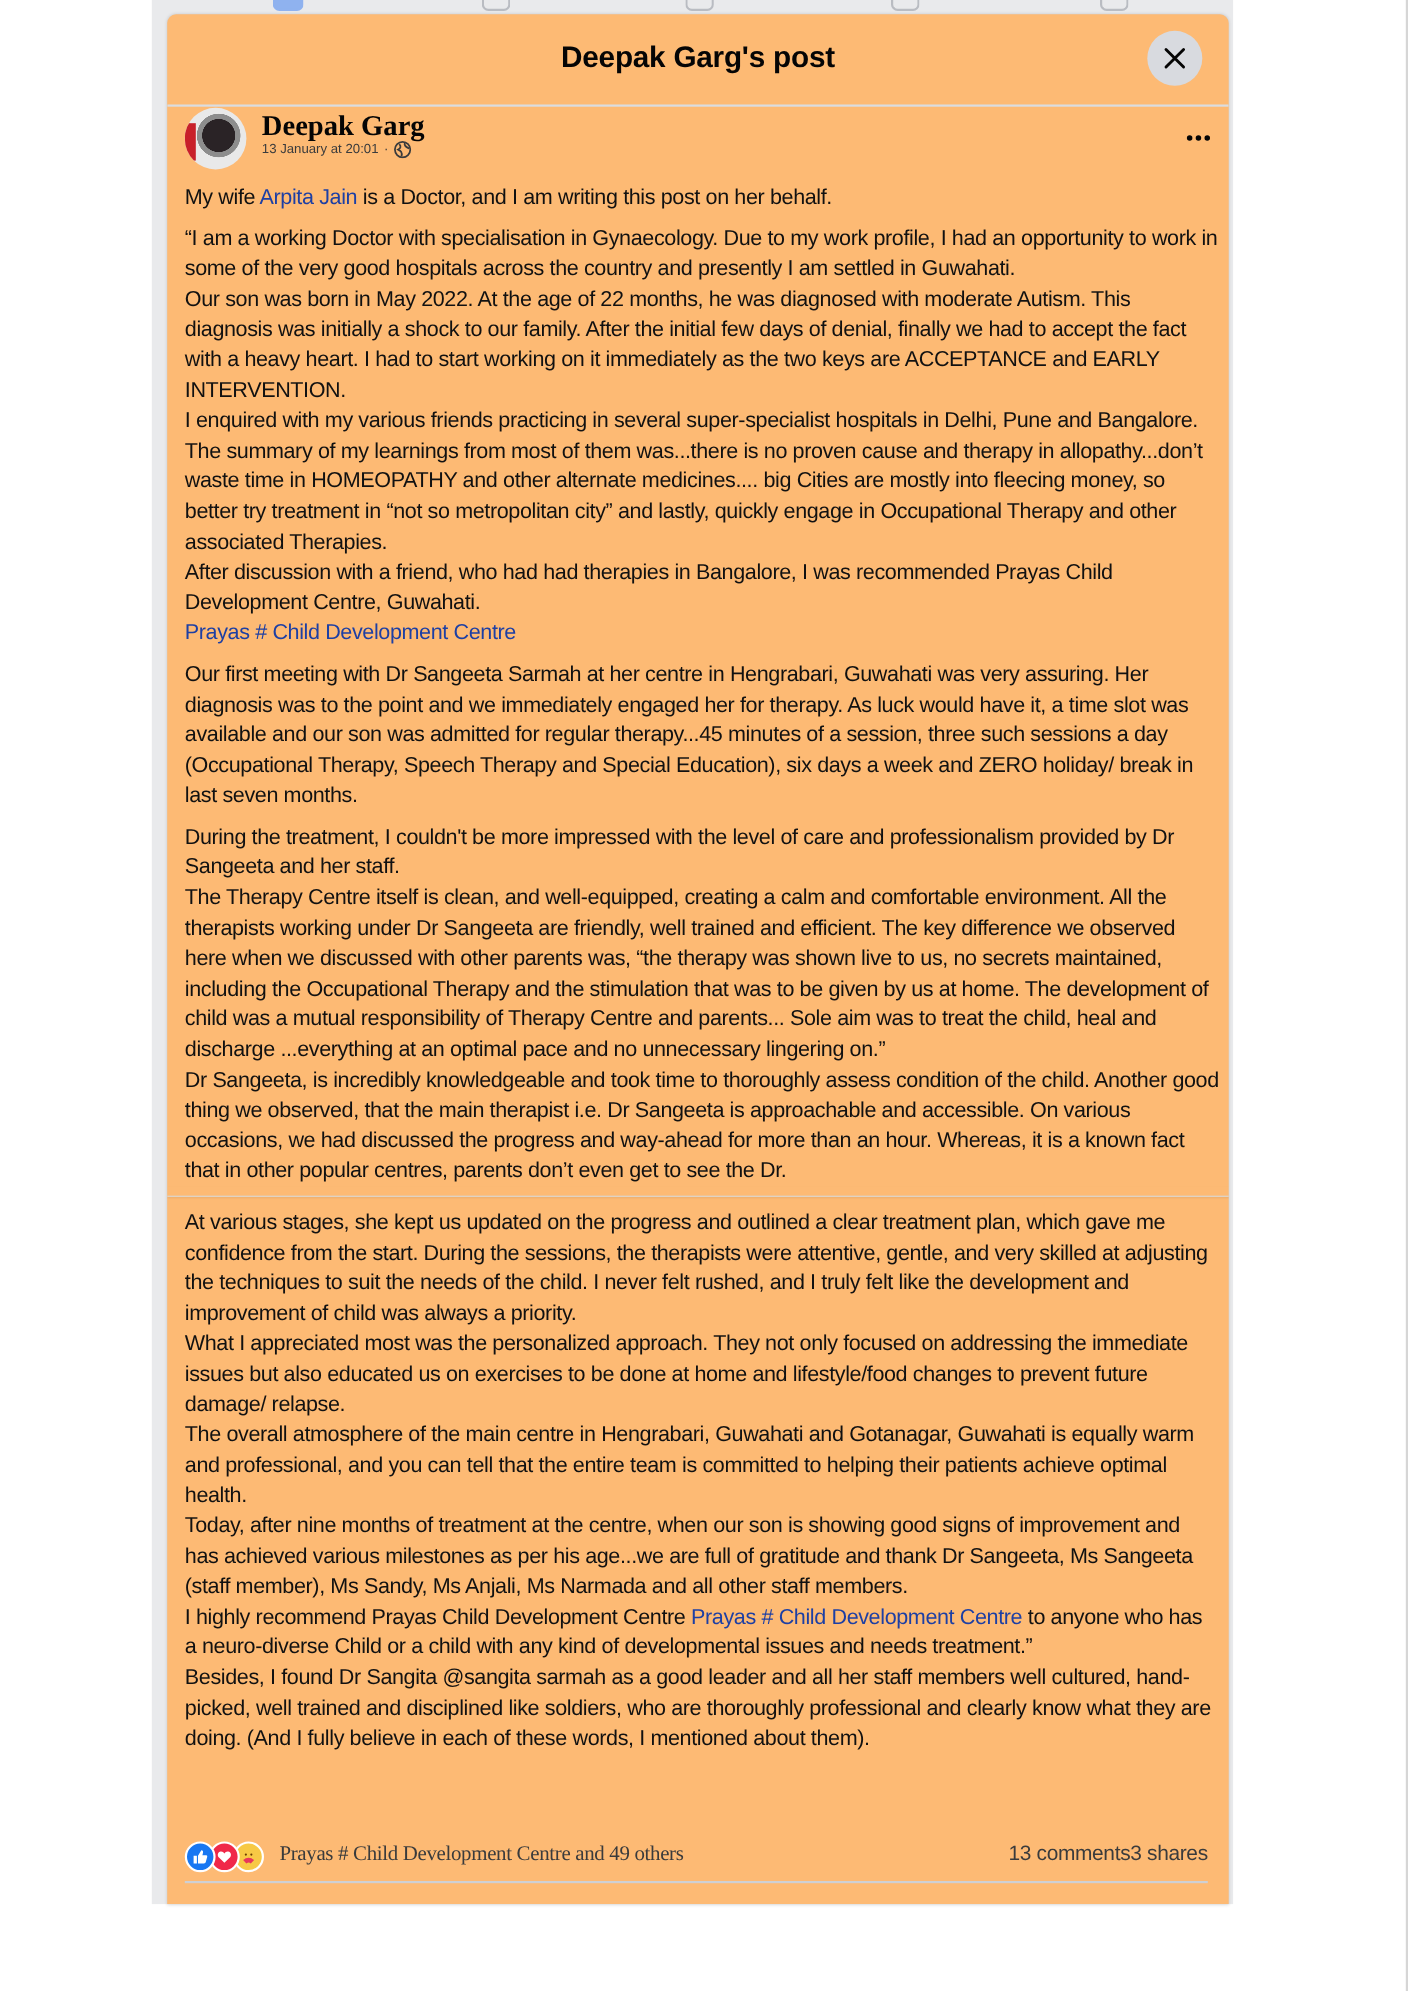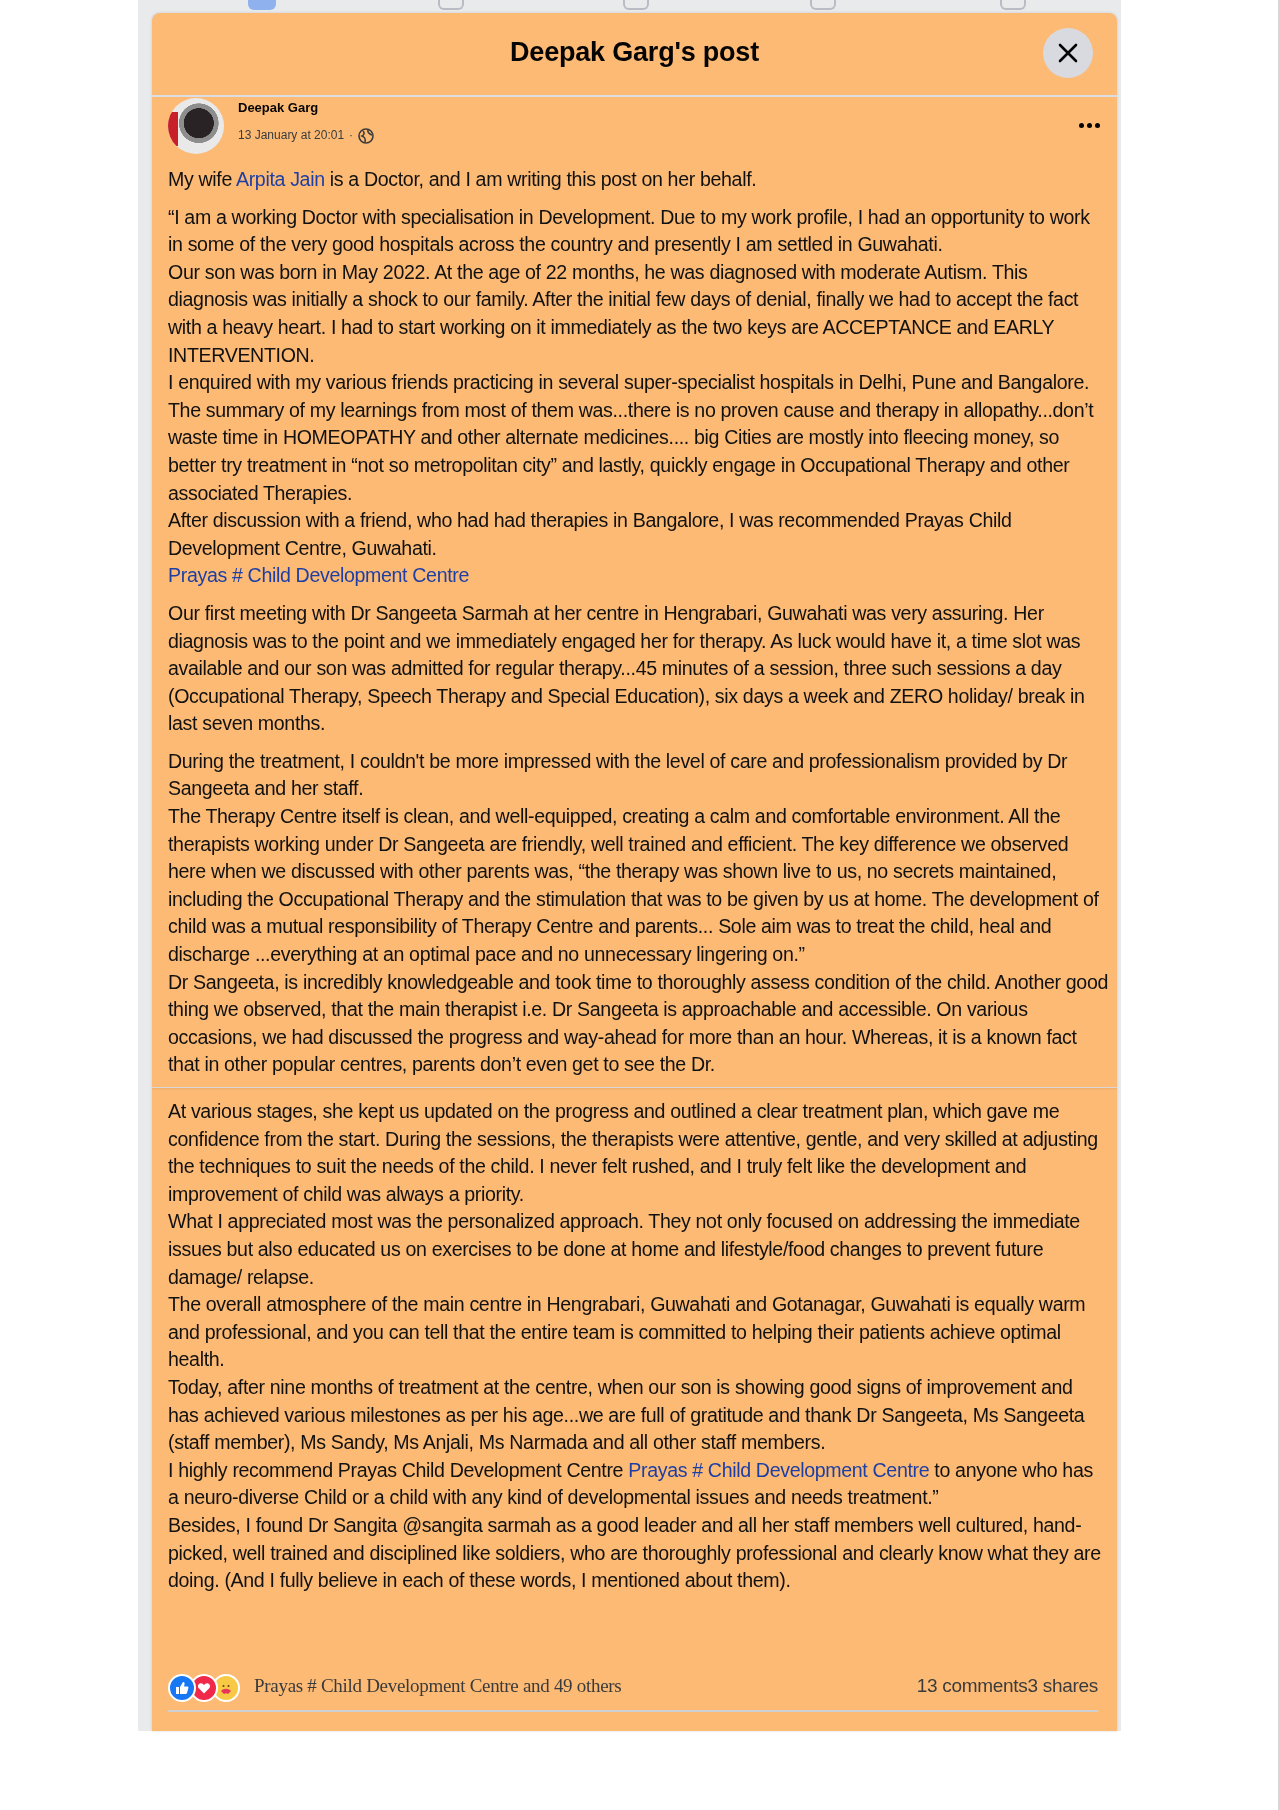--- a/index.html
+++ b/index.html
@@ -13,21 +13,21 @@
   .dialog { position:absolute; left:152px; top:13px; width:965px; height:1718px; background:#fdba74;
             border-radius:8px 8px 0 0; box-shadow:0 0 3px rgba(0,0,0,0.15); overflow:hidden; }
   .dlg-header { position:absolute; left:0; top:0; width:100%; height:82px; border-bottom:2px solid #dadde1; }
   .dlg-title { position:absolute; left:0; right:0; top:24px; text-align:center; font-size:27px; font-weight:bold; color:#050505; letter-spacing:-0.2px; }
   .close-btn { position:absolute; left:891px; top:15px; width:50px; height:50px; border-radius:50%; background:#d8dadf; display:flex; align-items:center; justify-content:center; cursor:pointer; }
   .author { position:absolute; left:16px; top:85px; height:58px; width:930px; }
   .avatar { position:absolute; left:0; top:0; width:56px; height:56px; border-radius:50%;
             background:radial-gradient(circle at 55% 45%, #2a2326 0 34%, #8d8d8d 35% 45%, #e9e9e9 46%);
             overflow:hidden; }
   .avatar::before { content:""; position:absolute; left:0; top:14px; width:10px; height:34px; background:#c8202a; }
-  .author-name { position:absolute; left:70px; top:2px; font-size:13px; font-weight:bold; color:#050505; }
+  .author-name { position:absolute; left:70px; top:2px; font-size:26px; font-weight:bold; color:#050505;font-family:Liberation Serif, serif; }
   .author-meta { position:absolute; left:70px; top:30px; font-size:12px; color:#3a3b3c; display:flex; gap:5px; }
   .more-btn { position:absolute; left:906px; top:17px; width:30px; height:20px; display:flex; align-items:center; justify-content:center; gap:3px; cursor:pointer; }
   .more-btn span { width:5px; height:5px; background:#050505; border-radius:50%; display:block; }
   .body { position:absolute; left:16px; top:153px; width:940px; font-size:19.6px; line-height:27.6px; color:#111; letter-spacing:-0.35px; }
   .body p { margin:0; }
   .gap { height:10px; }
   .link { color:#1d3fa4; cursor:pointer;margin-top:32px; }
   .seam { height:8px; border-bottom:1px solid #d8d8d8; margin:0 -16px 10px -16px; box-shadow:0 1px 2px rgba(0,0,0,0.08); }
   .footer { position:absolute; left:16px; top:1660px; width:930px; height:30px; font-size:19px; color:#3a3b3c; letter-spacing:-0.3px; }
   .reactions { position:absolute; left:0; top:1px; display:flex; }
@@ -80,21 +80,21 @@
         <span></span>
         <span></span>
     </div>
   </div>
 
   <div class="body">
     <p>
       <span>My wife </span><span class="link">Arpita Jain</span><span> is a Doctor, and I am writing this post on her behalf.</span>
     </p>
     <div class="gap"></div>
-    <p>“I am a working Doctor with specialisation in Development. Due to my work profile, I had an opportunity to work in some of the very good hospitals across the country and presently I am settled in Guwahati.</p>
+    <p>“I am a working Doctor with specialisation in Gynaecology. Due to my work profile, I had an opportunity to work in some of the very good hospitals across the country and presently I am settled in Guwahati.</p>
     <p>Our son was born in May 2022. At the age of 22 months, he was diagnosed with moderate Autism. This diagnosis was initially a shock to our family. After the initial few days of denial, finally we had to accept the fact with a heavy heart.  I had to start working on it immediately as the two keys are ACCEPTANCE and EARLY INTERVENTION.</p>
     <p>I enquired with my various friends practicing in several super-specialist hospitals in Delhi, Pune and Bangalore. The summary of my learnings from most of them was...there is no proven cause and therapy in allopathy...don’t waste time in HOMEOPATHY and other alternate medicines.... big Cities are mostly into fleecing money, so better try treatment in “not so metropolitan city”  and lastly, quickly engage in Occupational Therapy and other associated Therapies.</p>
     <p>After discussion with a friend, who had had therapies in Bangalore, I was recommended Prayas Child Development Centre, Guwahati.</p>
     <p class="link">Prayas # Child Development Centre</p>
     <div class="gap"></div>
     <p>Our first meeting with Dr Sangeeta Sarmah at her centre in Hengrabari, Guwahati was very assuring. Her diagnosis was to the point and we immediately engaged her for therapy. As luck would have it, a time slot was available and our son was admitted for regular therapy...45 minutes of a session, three such sessions a day (Occupational Therapy, Speech Therapy and Special Education), six days a week and ZERO holiday/ break in last seven months.</p>
     <div class="gap"></div>
     <p>During the treatment, I couldn't be more impressed with the level of care and professionalism provided by Dr Sangeeta and her staff.</p>
     <p>The Therapy Centre itself is clean, and well-equipped, creating a calm and comfortable environment. All the therapists working under Dr Sangeeta are friendly, well trained and efficient. The key difference we observed here when we discussed with other parents was, “the therapy was shown live to us, no secrets maintained, including the Occupational Therapy and the stimulation that was to be given by us at home. The development of child was a mutual responsibility of Therapy Centre and parents... Sole aim was to treat the child, heal and discharge ...everything at an optimal pace and no unnecessary lingering on.”</p>
     <p>Dr Sangeeta, is incredibly knowledgeable and took time to thoroughly assess condition of the child. Another good thing we observed, that the main therapist i.e. Dr Sangeeta is approachable and accessible. On various occasions, we had discussed the progress and way-ahead for more than an hour. Whereas, it is a known fact that in other popular centres, parents don’t even get to see the Dr.</p>

